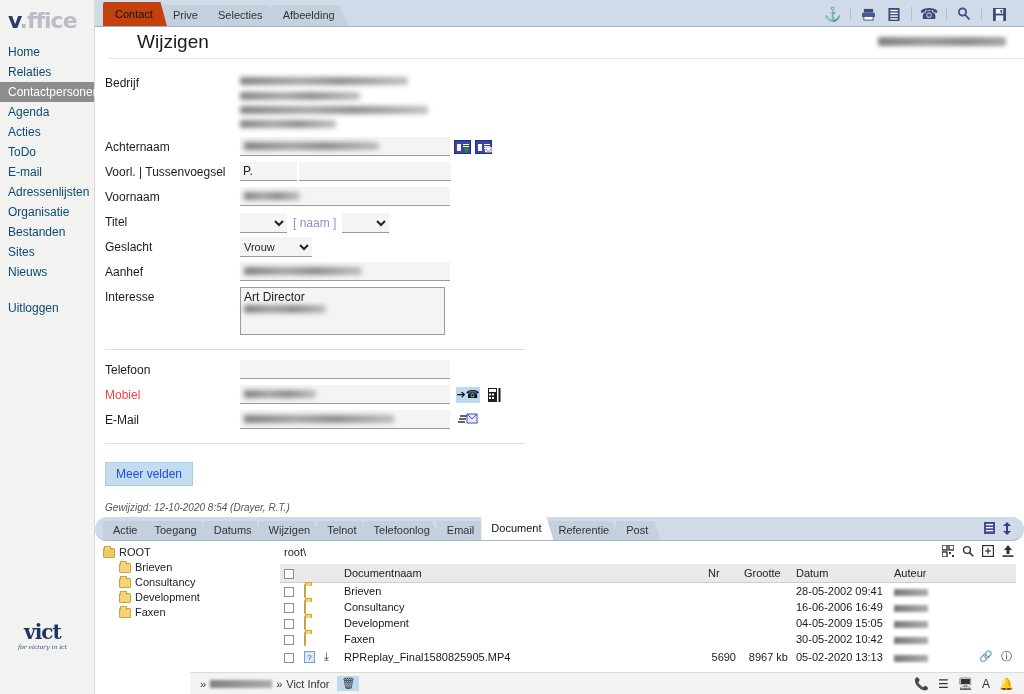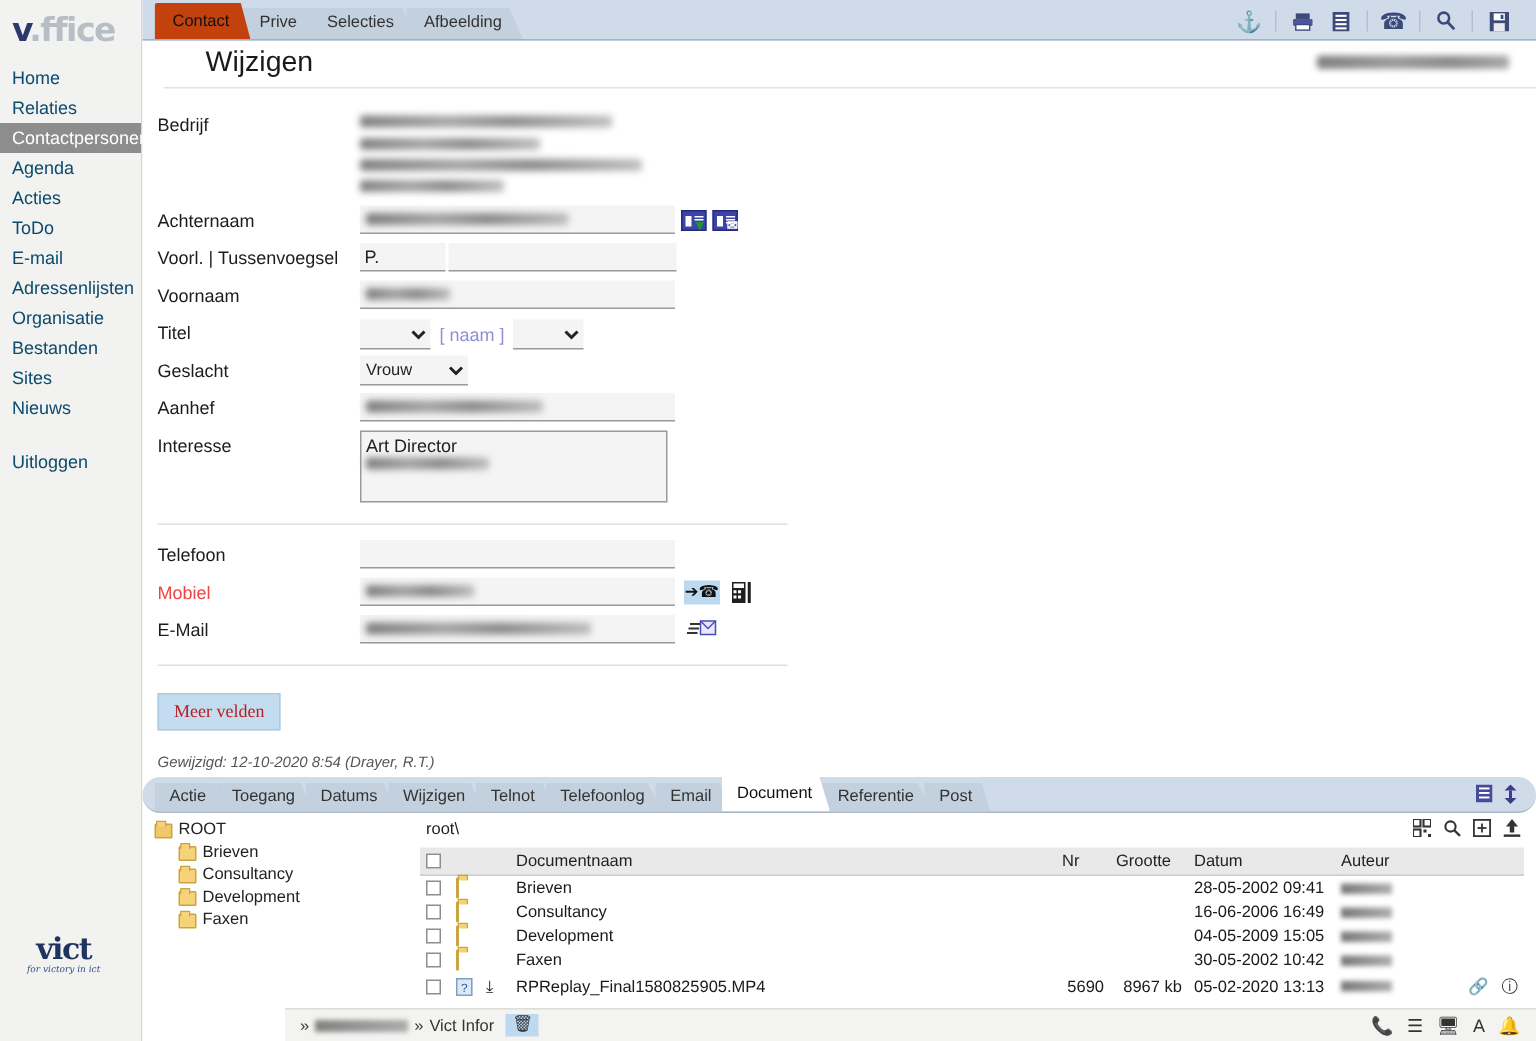--- a/index.html
+++ b/index.html
@@ -167,23 +167,23 @@
     background:linear-gradient(90deg,#555,#888 35%,#666 60%,#aaa);
     filter:blur(2.4px); opacity:.75; border-radius:2px;
     pointer-events:none;
   }
 
   .hr { height:1px; background:#e0e0e0; margin:10px 10px 10px 10px; width:420px; }
 
   .btn-more {
     margin:8px 0 0 10px;
     background:#c4dcef; border:1px solid #a9cbe4;
-    font-size:12px; color:#b91c1c;
+    font-size:12px; color:#1d4ed8;
     padding:4px 10px; cursor:pointer;
-    font-family:Liberation Serif, serif;
+    font-family:Liberation Sans, sans-serif;
   }
   .gewijzigd {
     margin:16px 0 0 10px;
     font-size:10px; font-style:italic; color:#555;
   }
 
   
   .ibtn {
     width:17px; height:15px; margin-left:4px;
     display:inline-flex; align-items:center; justify-content:center;

